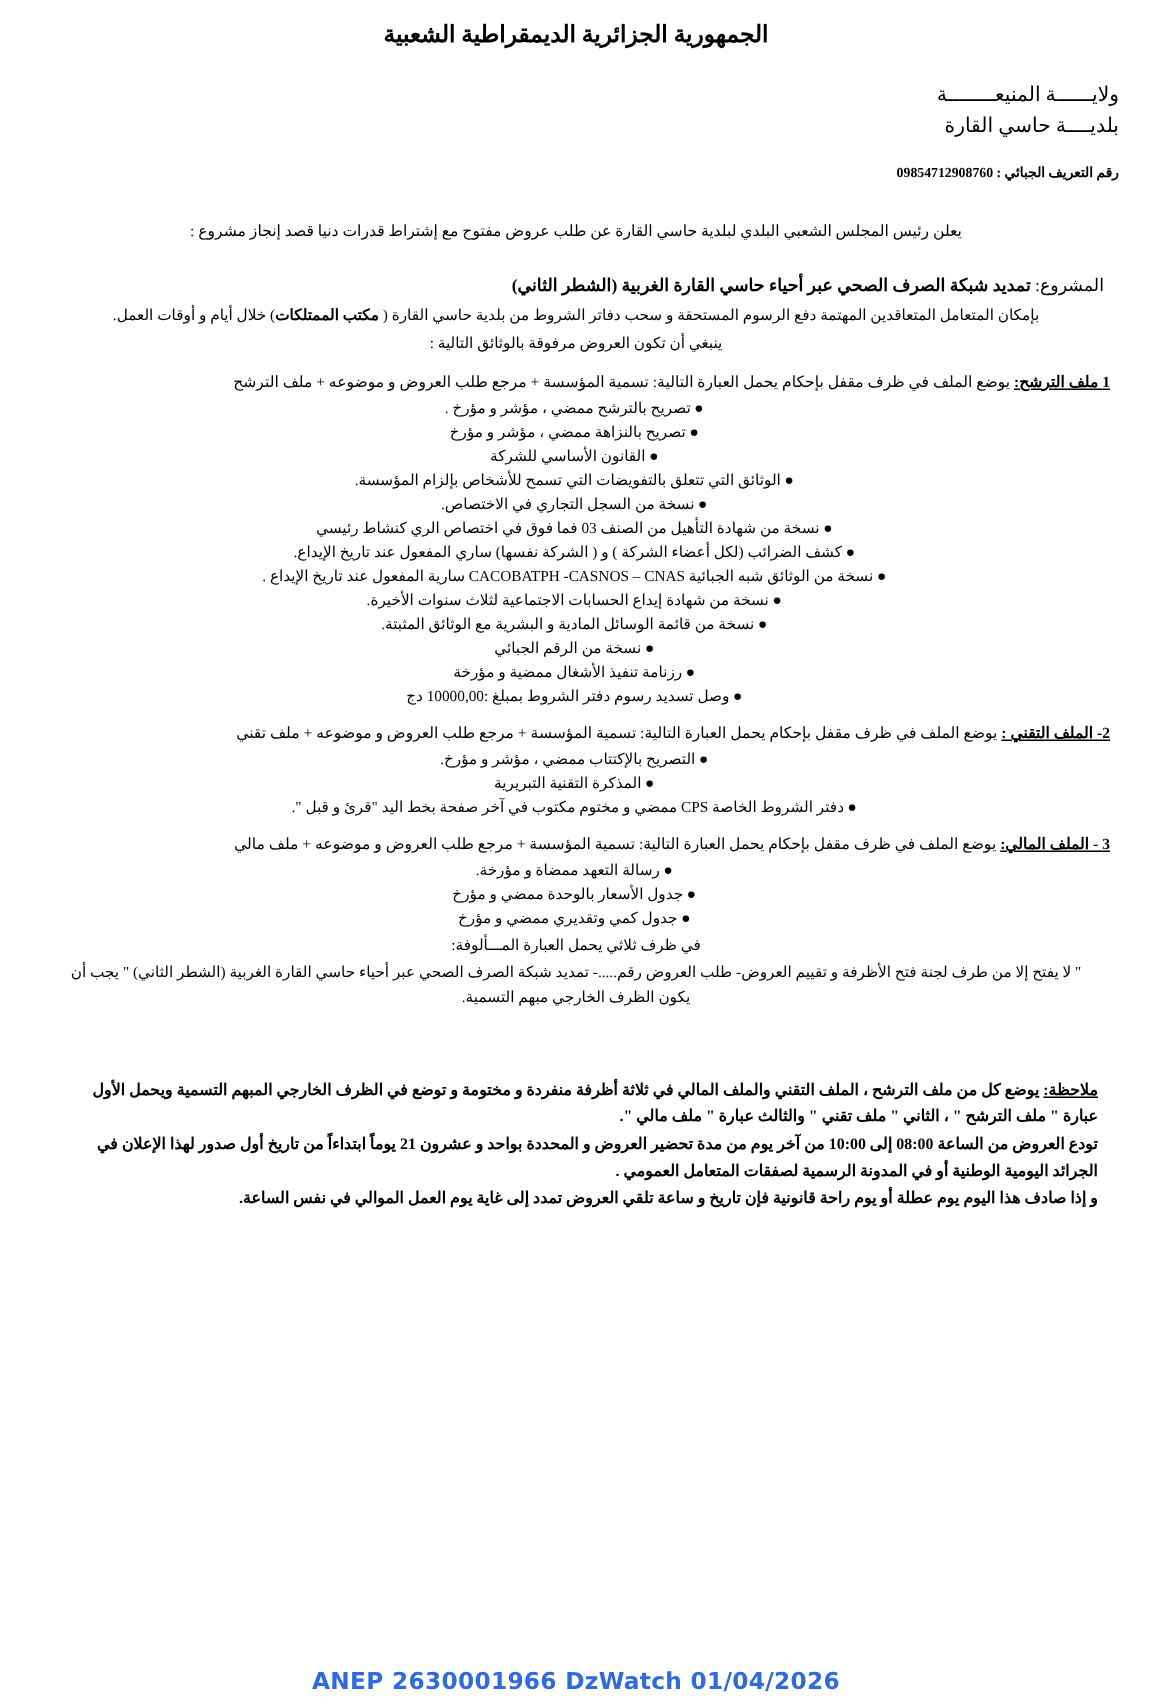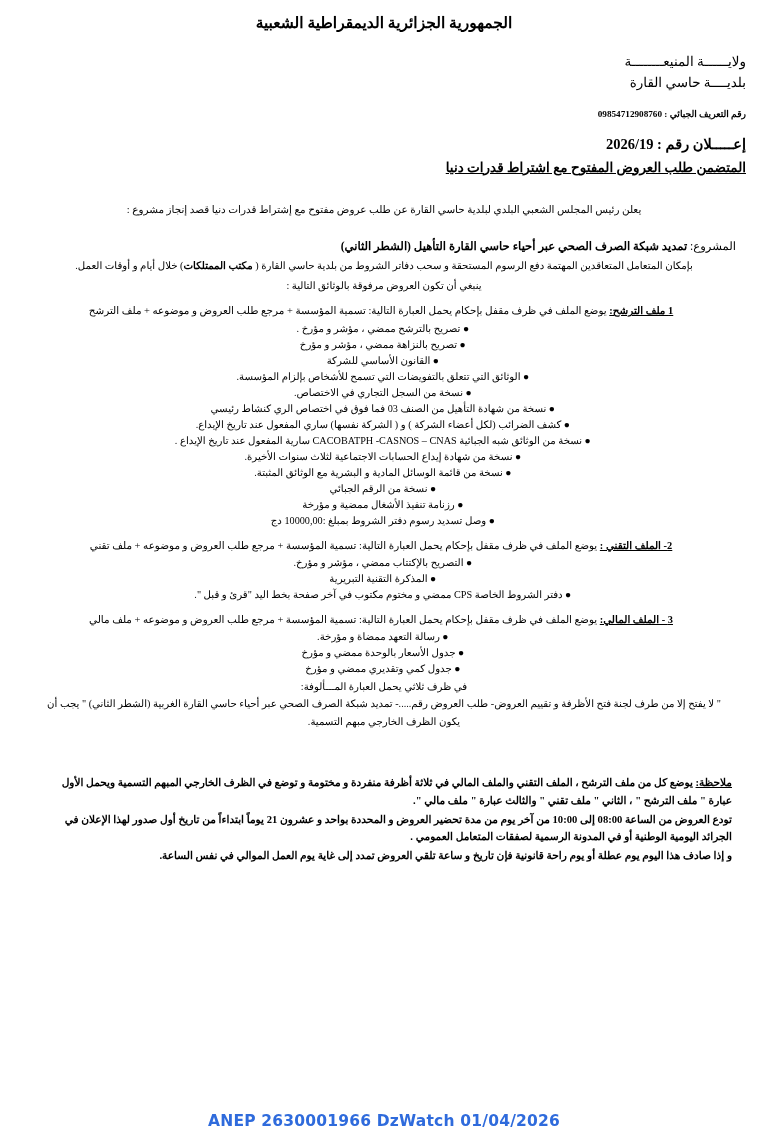--- a/index.html
+++ b/index.html
@@ -101,21 +101,21 @@
     font-size: 10.2px;
     line-height: 1.62;
     text-align: center;
     margin-top: 3px;
   }
 
   
   .section-head {
     font-size: 10.4px;
     line-height: 1.55;
-    text-align: center;
+    text-align: right;
     margin-top: 9px;
     padding-right: 6px;
   }
   .section-head .key {
     font-weight: bold;
     text-decoration: underline;
   }
 
   
   ul.doc-list {
@@ -189,30 +189,26 @@
 <div class="page">
 
   <div class="republic ar">الجمهورية الجزائرية الديمقراطية الشعبية</div>
 
   <div class="admin-block">
     <div class="admin-line ar">ولايــــــة المنيعــــــــة</div>
     <div class="admin-line ar">بلديــــة حاسي القارة</div>
     <div class="admin-fiscal ar">رقم التعريف الجبائي : 09854712908760</div>
   </div>
 
-  <div class="announce-wrap">
-    <div class="announce-no ar">إعـــــلان رقم : 2026/19</div>
-    <div class="announce-sub ar">المتضمن طلب العروض المفتوح مع اشتراط قدرات دنيا</div>
-  </div>
 
   <div class="intro ar">يعلن رئيس المجلس الشعبي البلدي لبلدية حاسي القارة عن طلب عروض مفتوح مع إشتراط قدرات دنيا قصد إنجاز مشروع :</div>
 
   <div class="project-line ar">
     <span class="lbl">المشروع:</span>
-    <span class="val">تمديد شبكة الصرف الصحي عبر أحياء حاسي القارة التأهيل (الشطر الثاني)</span>
+    <span class="val">تمديد شبكة الصرف الصحي عبر أحياء حاسي القارة الغربية (الشطر الثاني)</span>
   </div>
 
   <div class="para ar">
     <span>بإمكان المتعامل المتعاقدين المهتمة دفع الرسوم المستحقة و سحب دفاتر الشروط من بلدية حاسي القارة ( </span><span class="b">مكتب الممتلكات</span><span>) خلال أيام و أوقات العمل.</span>
   </div>
 
   <div class="para ar">ينبغي أن تكون العروض مرفوقة بالوثائق التالية :</div>
 
   <div class="section-head ar">
     <span class="key">1 ملف الترشح:</span><span> يوضع الملف في ظرف مقفل بإحكام يحمل العبارة التالية: تسمية المؤسسة + مرجع طلب العروض و موضوعه + ملف الترشح</span>

